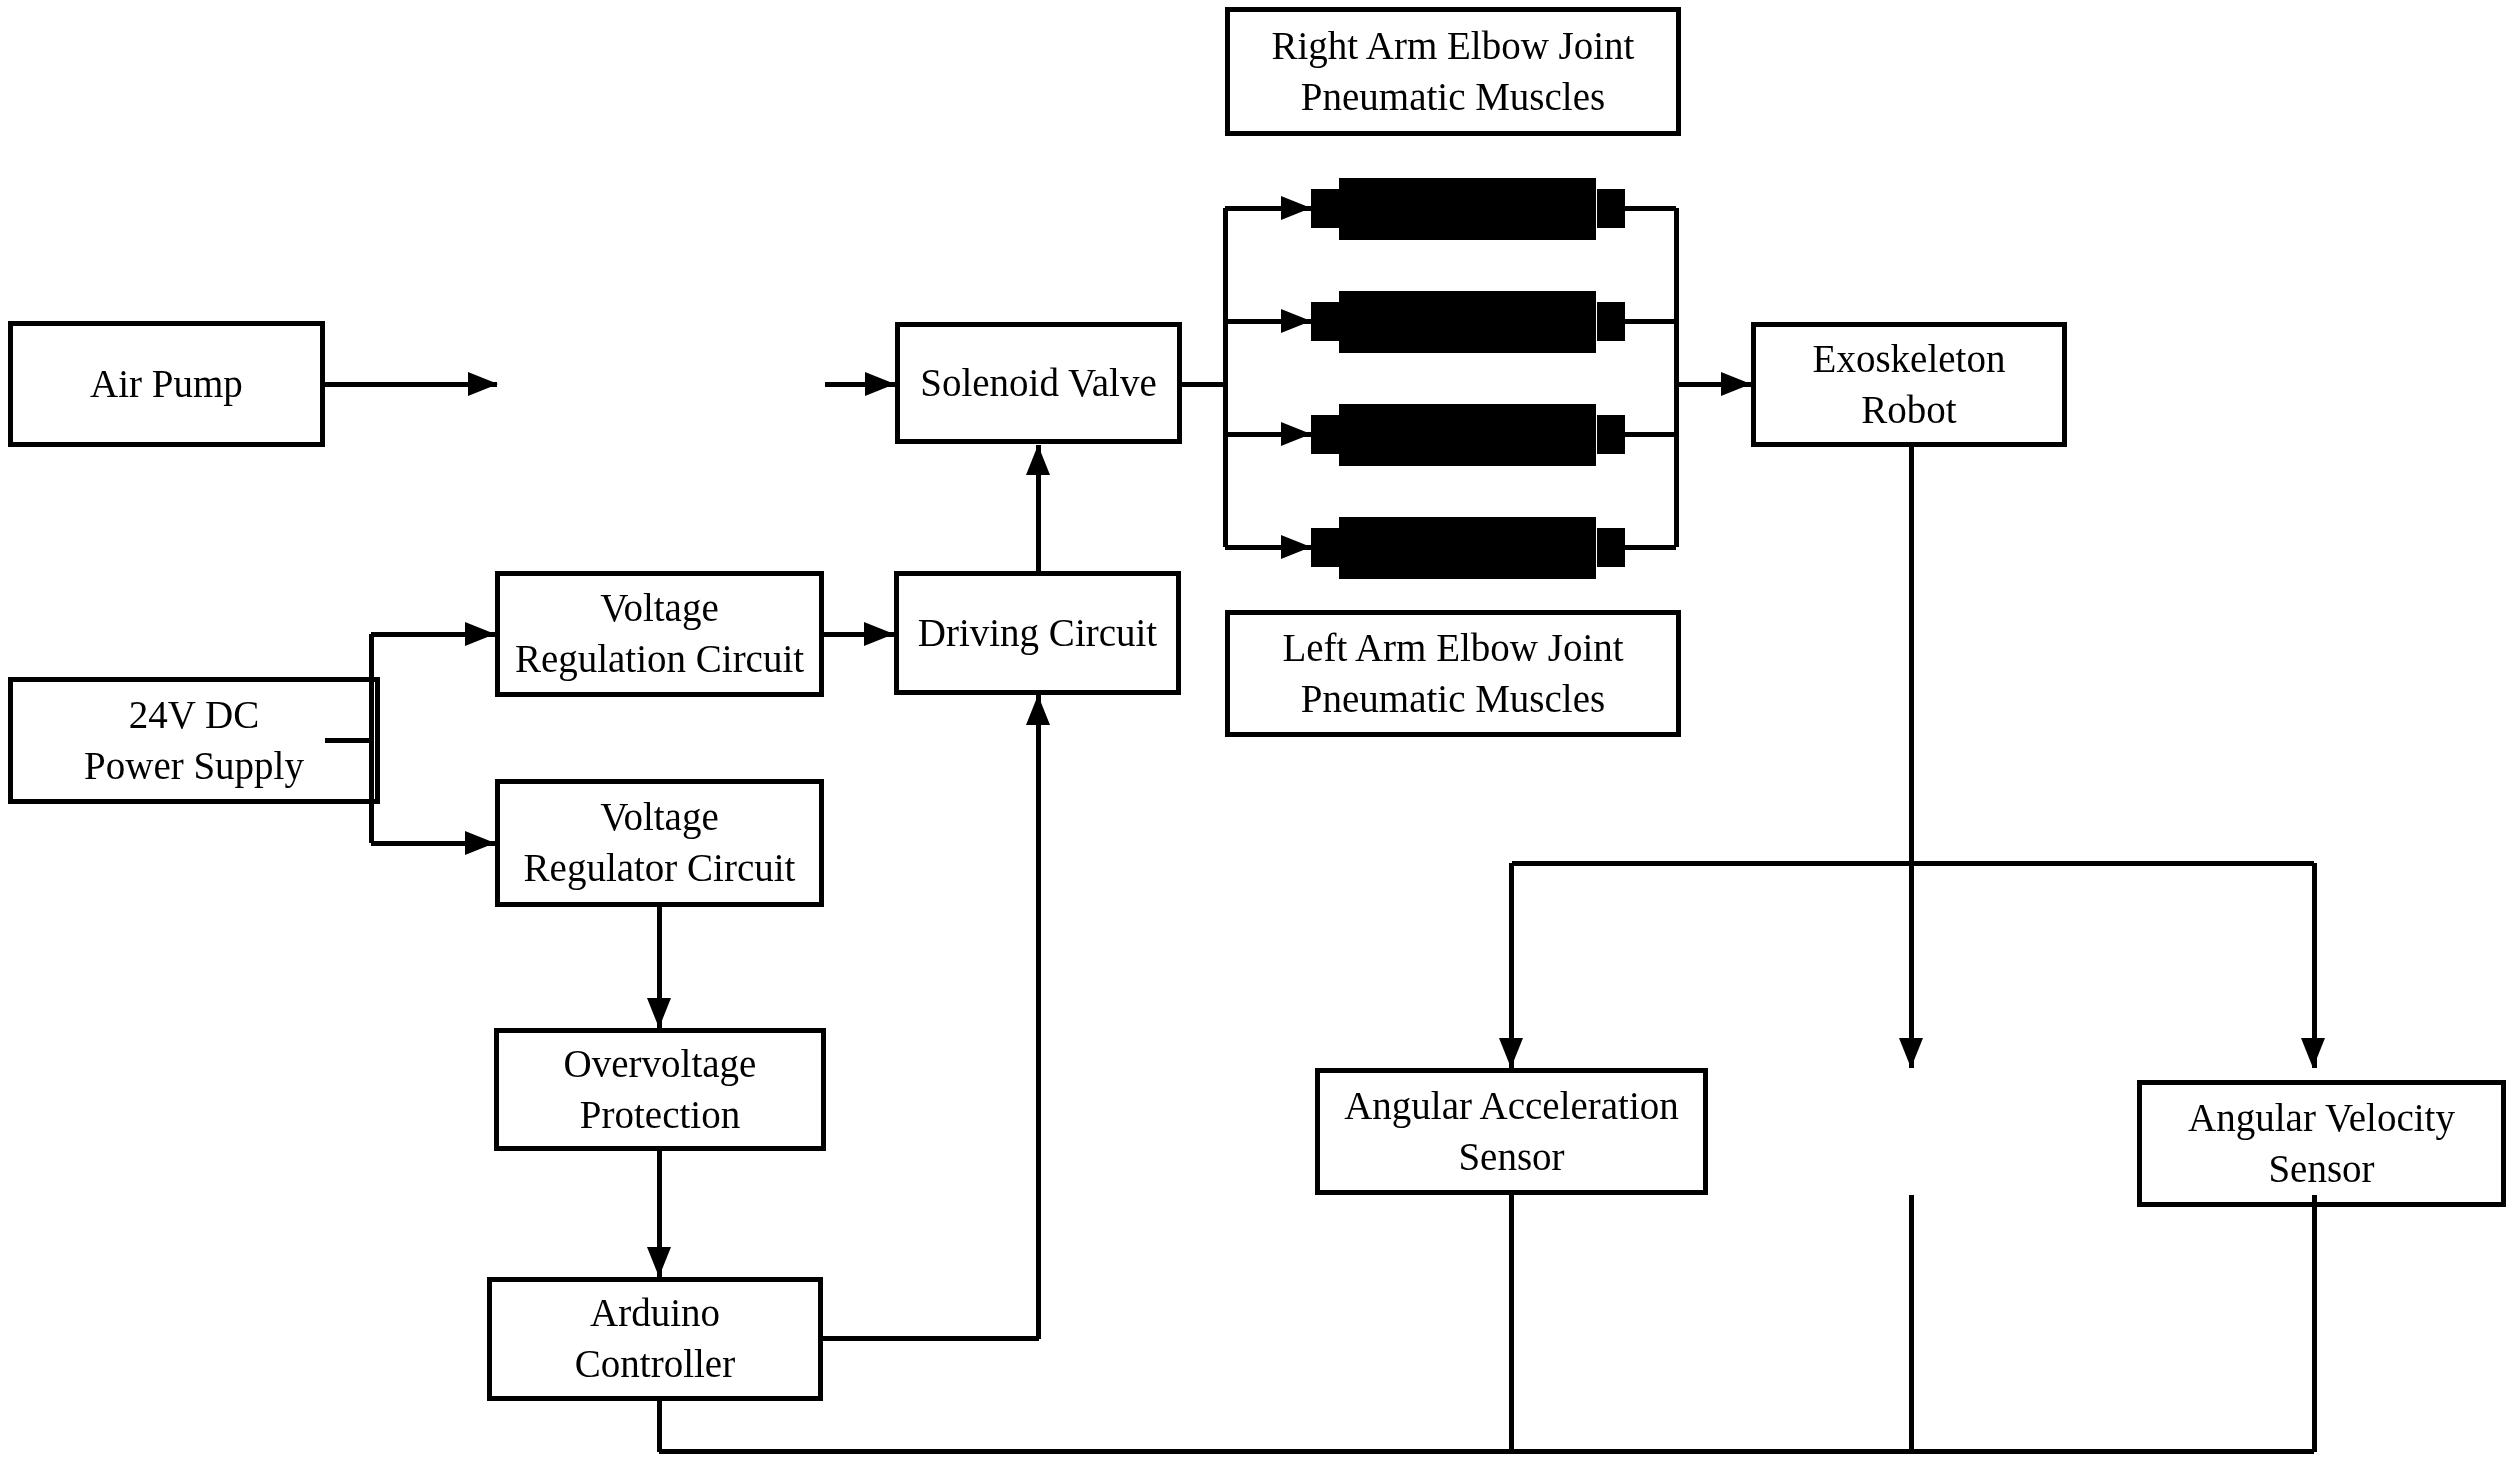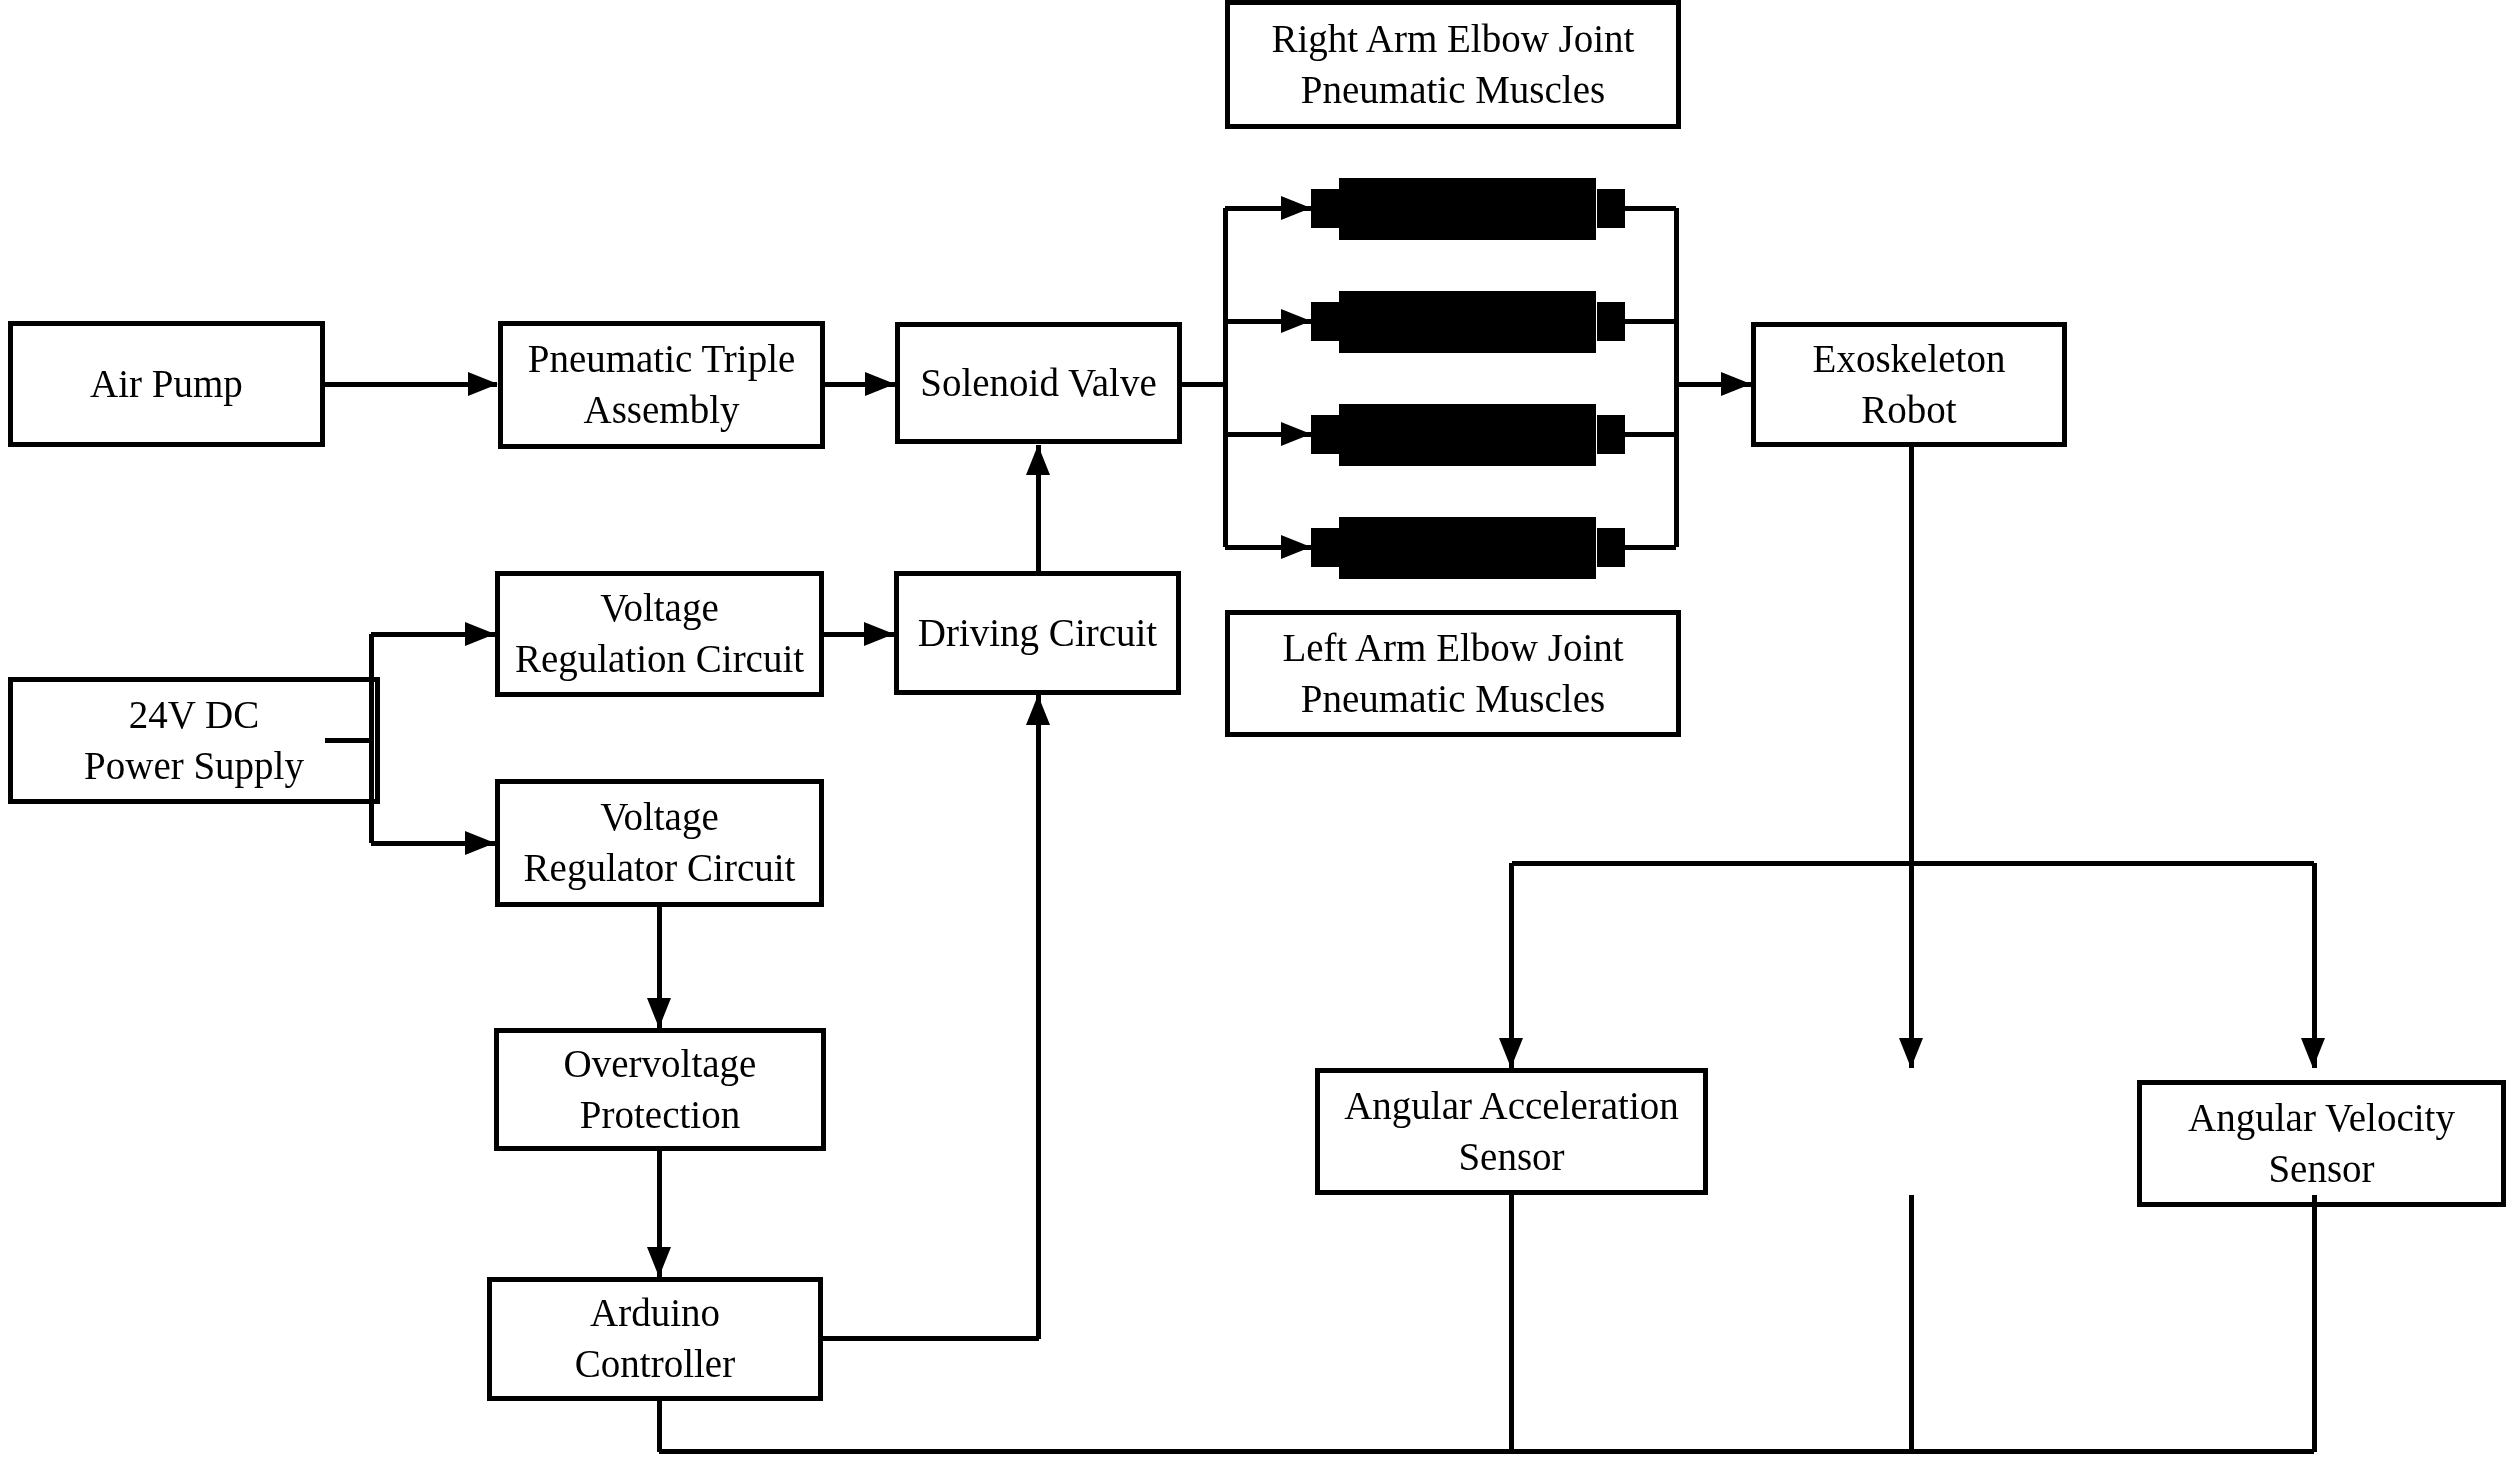--- a/index.html
+++ b/index.html
@@ -29,28 +29,24 @@
   .arr{position:absolute;width:0;height:0;}
   .muscle-body,.muscle-cap{position:absolute;background:#000;}
 </style>
 </head>
 <body>
 
 <div id="diagram-canvas">
     <div class="node" style="left: 8px; top: 321px; width: 317px; height: 126px;">
       <div>Air Pump</div>
     </div>
-    <div class="node" style="left: 498px; top: 321px; width: 327px; height: 128px;">
-      <div>Pneumatic Triple</div>
-      <div>Assembly</div>
-    </div>
     <div class="node" style="left: 895px; top: 322px; width: 287px; height: 122px; text-align: center;">
       <div>Solenoid Valve</div>
     </div>
-    <div class="node" style="left: 1225px; top: 0; width: 456px; height: 129px;">
+    <div class="node" style="left: 1225px; top: 7px; width: 456px; height: 129px;">
       <div>Right Arm Elbow Joint</div>
       <div>Pneumatic Muscles</div>
     </div>
     <div class="node" style="left: 1225px; top: 610px; width: 456px; height: 127px;">
       <div>Left Arm Elbow Joint</div>
       <div>Pneumatic Muscles</div>
     </div>
     <div class="node" style="left: 1751px; top: 322px; width: 316px; height: 125px;">
       <div>Exoskeleton</div>
       <div>Robot</div>

